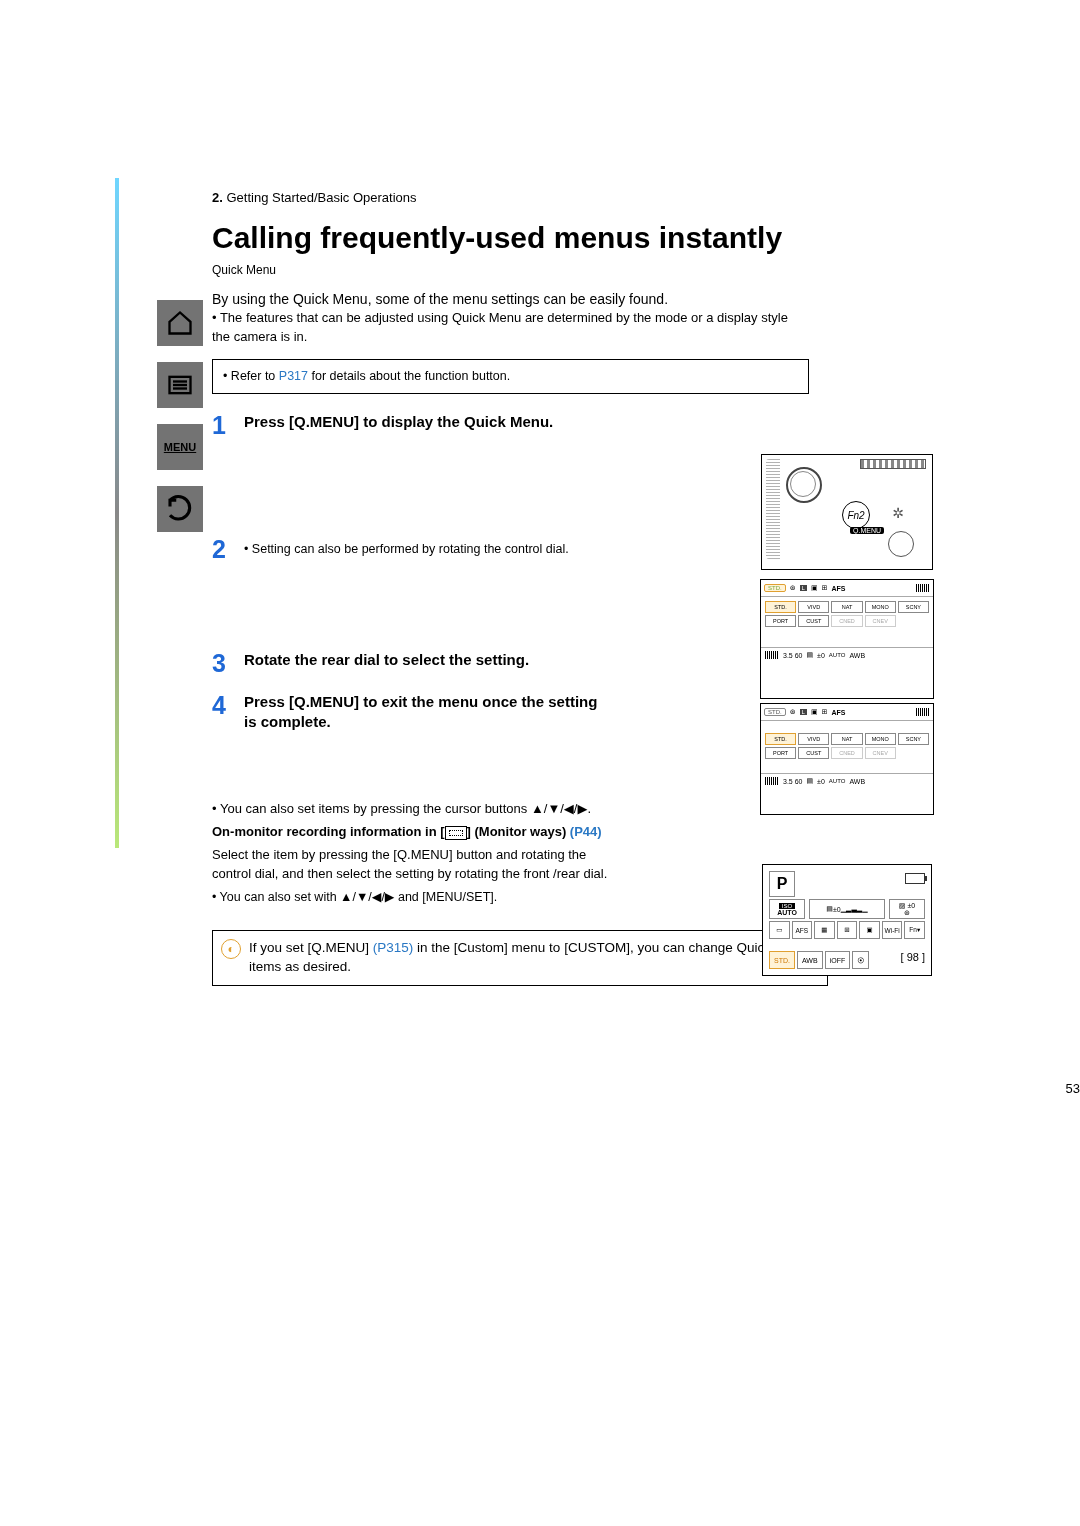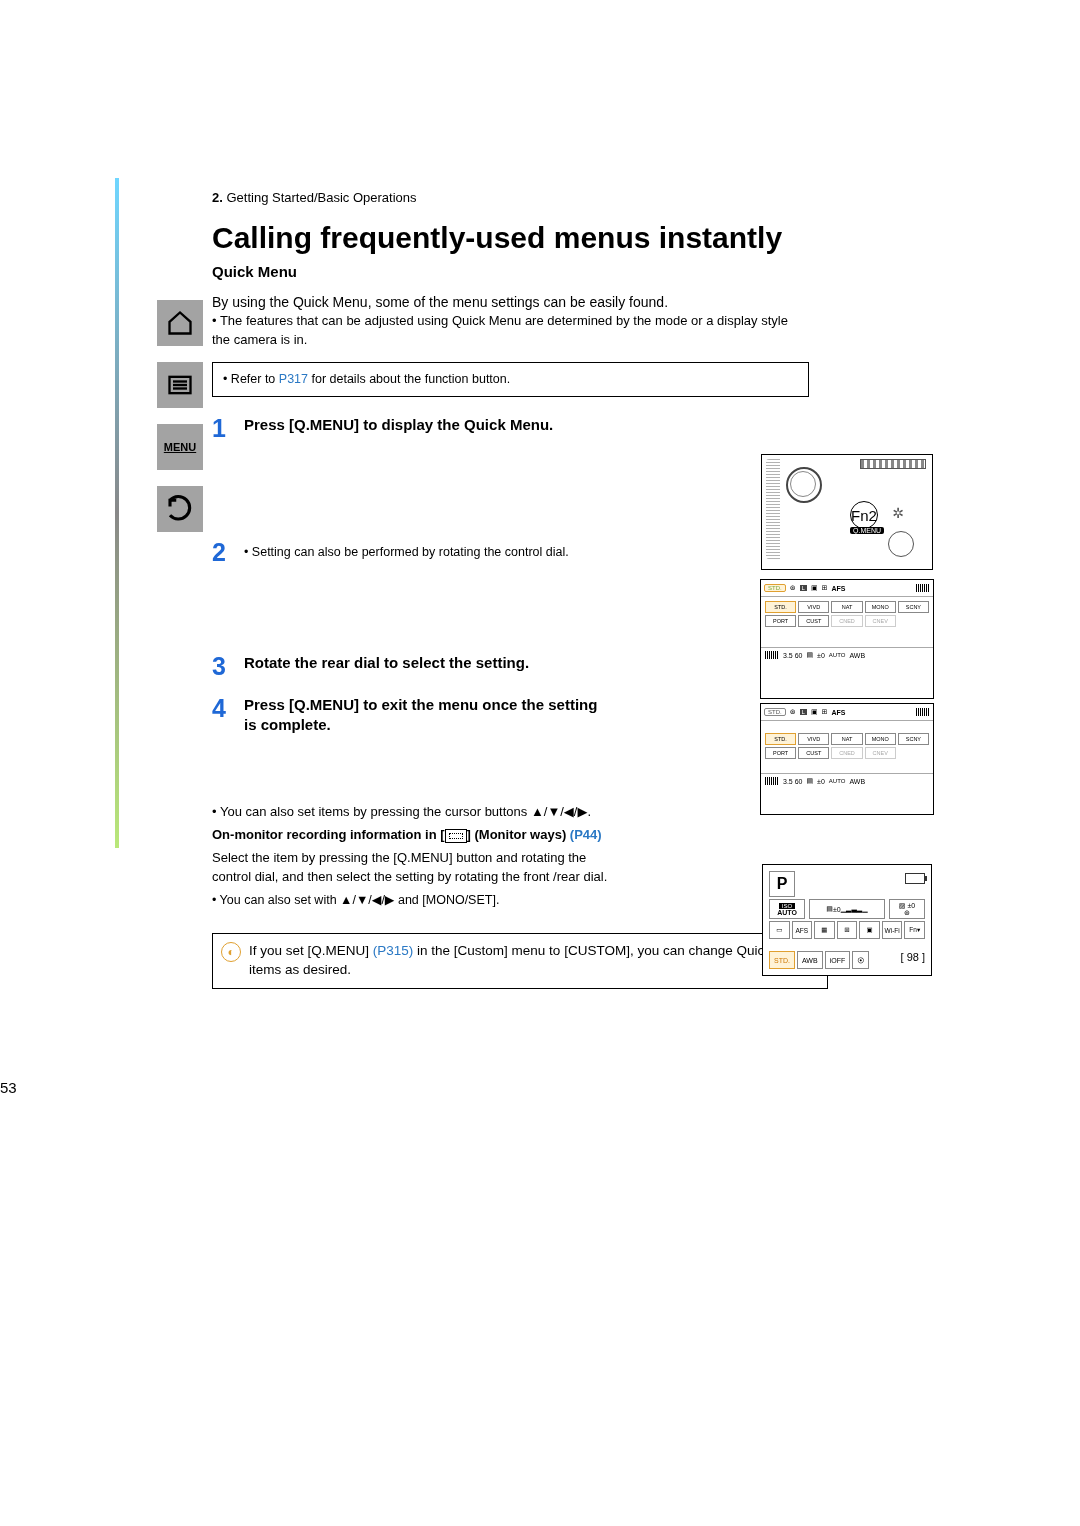--- a/index.html
+++ b/index.html
@@ -32,21 +32,21 @@
     top: 300px;
     width: 50px;
     display: flex;
     flex-direction: column;
     gap: 16px;
     align-items: center;
   }
   .side-btn {
     width: 46px;
     height: 46px;
-    background: #a3a3a3;
+    background: #737373;
     display: flex;
     align-items: center;
     justify-content: center;
     font-size: 24px;
     line-height: 1;
     color: #000;
   }
   .side-btn.menu-label {
     font-size: 11px;
     font-weight: bold;
@@ -61,22 +61,22 @@
   }
   .breadcrumb .num {
     font-weight: bold;
   }
   h1 {
     font-size: 30px;
     font-weight: bold;
     margin: 16px 0 8px 0;
   }
   h2.subtitle {
-    font-size: 15px;
-    font-weight: bold;
+    font-size: 12px;
+    font-weight: normal;
     margin: 0 0 12px 0;
   }
   .intro {
     font-size: 14px;
     line-height: 1.45;
     margin-bottom: 8px;
   }
   .intro .bullet { display:block; font-size: 13px;}
   .info-box {
     border: 1px solid #000;
@@ -128,22 +128,22 @@
     right: 147px;
     top: 454px;
     height: 116px;
     padding: 4px;
   }
   .diagram.camera .circle {
     position:absolute; left:24px; top:12px; width:32px; height:32px; border:2px solid #444; border-radius:50%;
   }
   .diagram.camera .circle2 { left:28px; top:16px; width:24px; height:24px; border:1.5px solid #888; border-radius:50%; position:absolute;}
   .diagram.camera .fn2 {
-    position:absolute; right:54px; top:46px; width:26px; height:26px; border:1.5px solid #000; border-radius:50%;
-    display:flex; align-items:center; justify-content:center; font-size:15px;
+    position:absolute; right:62px; top:46px; width:26px; height:26px; border:1.5px solid #000; border-radius:50%;
+    display:flex; align-items:center; justify-content:center; font-size:10px;font-style:italic;
   }
   .diagram.camera .qlabel { position:absolute; right:48px; top:72px; font-size:7px; background:#000; color:#fff; padding:0 3px; border-radius:2px;}
   .diagram.camera .gear { position:absolute; right:28px; top:50px; font-size:14px; color:#555;}
   .diagram.camera .ring { position:absolute; right:18px; top:76px; width:24px; height:24px; border:1.5px solid #555; border-radius:50%;}
   .diagram.camera .grip { position:absolute; left:4px; top:4px; width:14px; height:100px; background:repeating-linear-gradient(#666,#666 1px,#fff 1px,#fff 3px); border-radius:3px 0 0 3px; opacity:.5;}
   .diagram.camera .topbar { position:absolute; right:6px; top:4px; width:64px; height:8px;
     background:repeating-linear-gradient(90deg,#888,#888 3px,#fff 3px,#fff 6px); border:1px solid #555;}
   .screen-diagram {
     position: absolute;
     right: 146px;
@@ -201,21 +201,21 @@
   .monitor-diagram .row4 .count { margin-left:auto; border:none; font-size:11px;}
   .tip-box {
     border:1px solid #000; padding:8px 10px 8px 36px; margin-top: 24px; font-size:13.5px; line-height:1.4;
     position:relative; width: 568px;
   }
   .tip-box .bulb {
     position:absolute; left:8px; top:8px; width:18px; height:18px; border:1.5px solid #e0a030; border-radius:50%;
     display:flex; align-items:center; justify-content:center; color:#e0a030; font-size:12px;
   }
   .page-num {
-    position:absolute; bottom: 430px; left:0; right:0; text-align:left; font-size:15px;
+    position:absolute; bottom: 430px; left:0; right:0; text-align:right; font-size:13px;
   }
   .mon-box { display:inline-block; width:20px; height:12px; border:1.5px solid #000; vertical-align:middle; position:relative;}
   .mon-box::after { content:""; position:absolute; left:3px; right:3px; top:3px; bottom:3px; border:1px dotted #000;}
 </style>
 </head>
 <body>
 
 <div class="page">
   <div class="side-stripe"></div>
 
@@ -291,21 +291,21 @@
 
     <div class="after-steps">
       <div class="row">
         <span>• You can also set items by pressing the cursor buttons </span><span class="arrows">▲/▼/◀/▶</span><span>.</span>
       </div>
       <div class="row bold">
         <span>On-monitor recording information in [</span><span class="mon-box"></span><span>] (Monitor ways) </span><span class="link bold">(P44)</span>
       </div>
       <div class="row">Select the item by pressing the [Q.MENU] button and rotating the control dial, and then select the setting by rotating the front /rear dial.</div>
       <div class="row" style="font-size:12.5px;">
-        <span>• You can also set with </span><span class="arrows">▲/▼/◀/▶</span><span> and [MONO/SET].</span>
+        <span>• You can also set with </span><span class="arrows">▲/▼/◀/▶</span><span> and [MENU/SET].</span>
       </div>
     </div>
 
     <div class="tip-box">
       <div class="bulb">◐</div>
       <span>If you set [Q.MENU] </span><span class="link">(P315)</span><span> in the [Custom] menu to [CUSTOM], you can change Quick Menu items as desired.</span>
     </div>
   </div>
 
   <div class="diagram camera">

